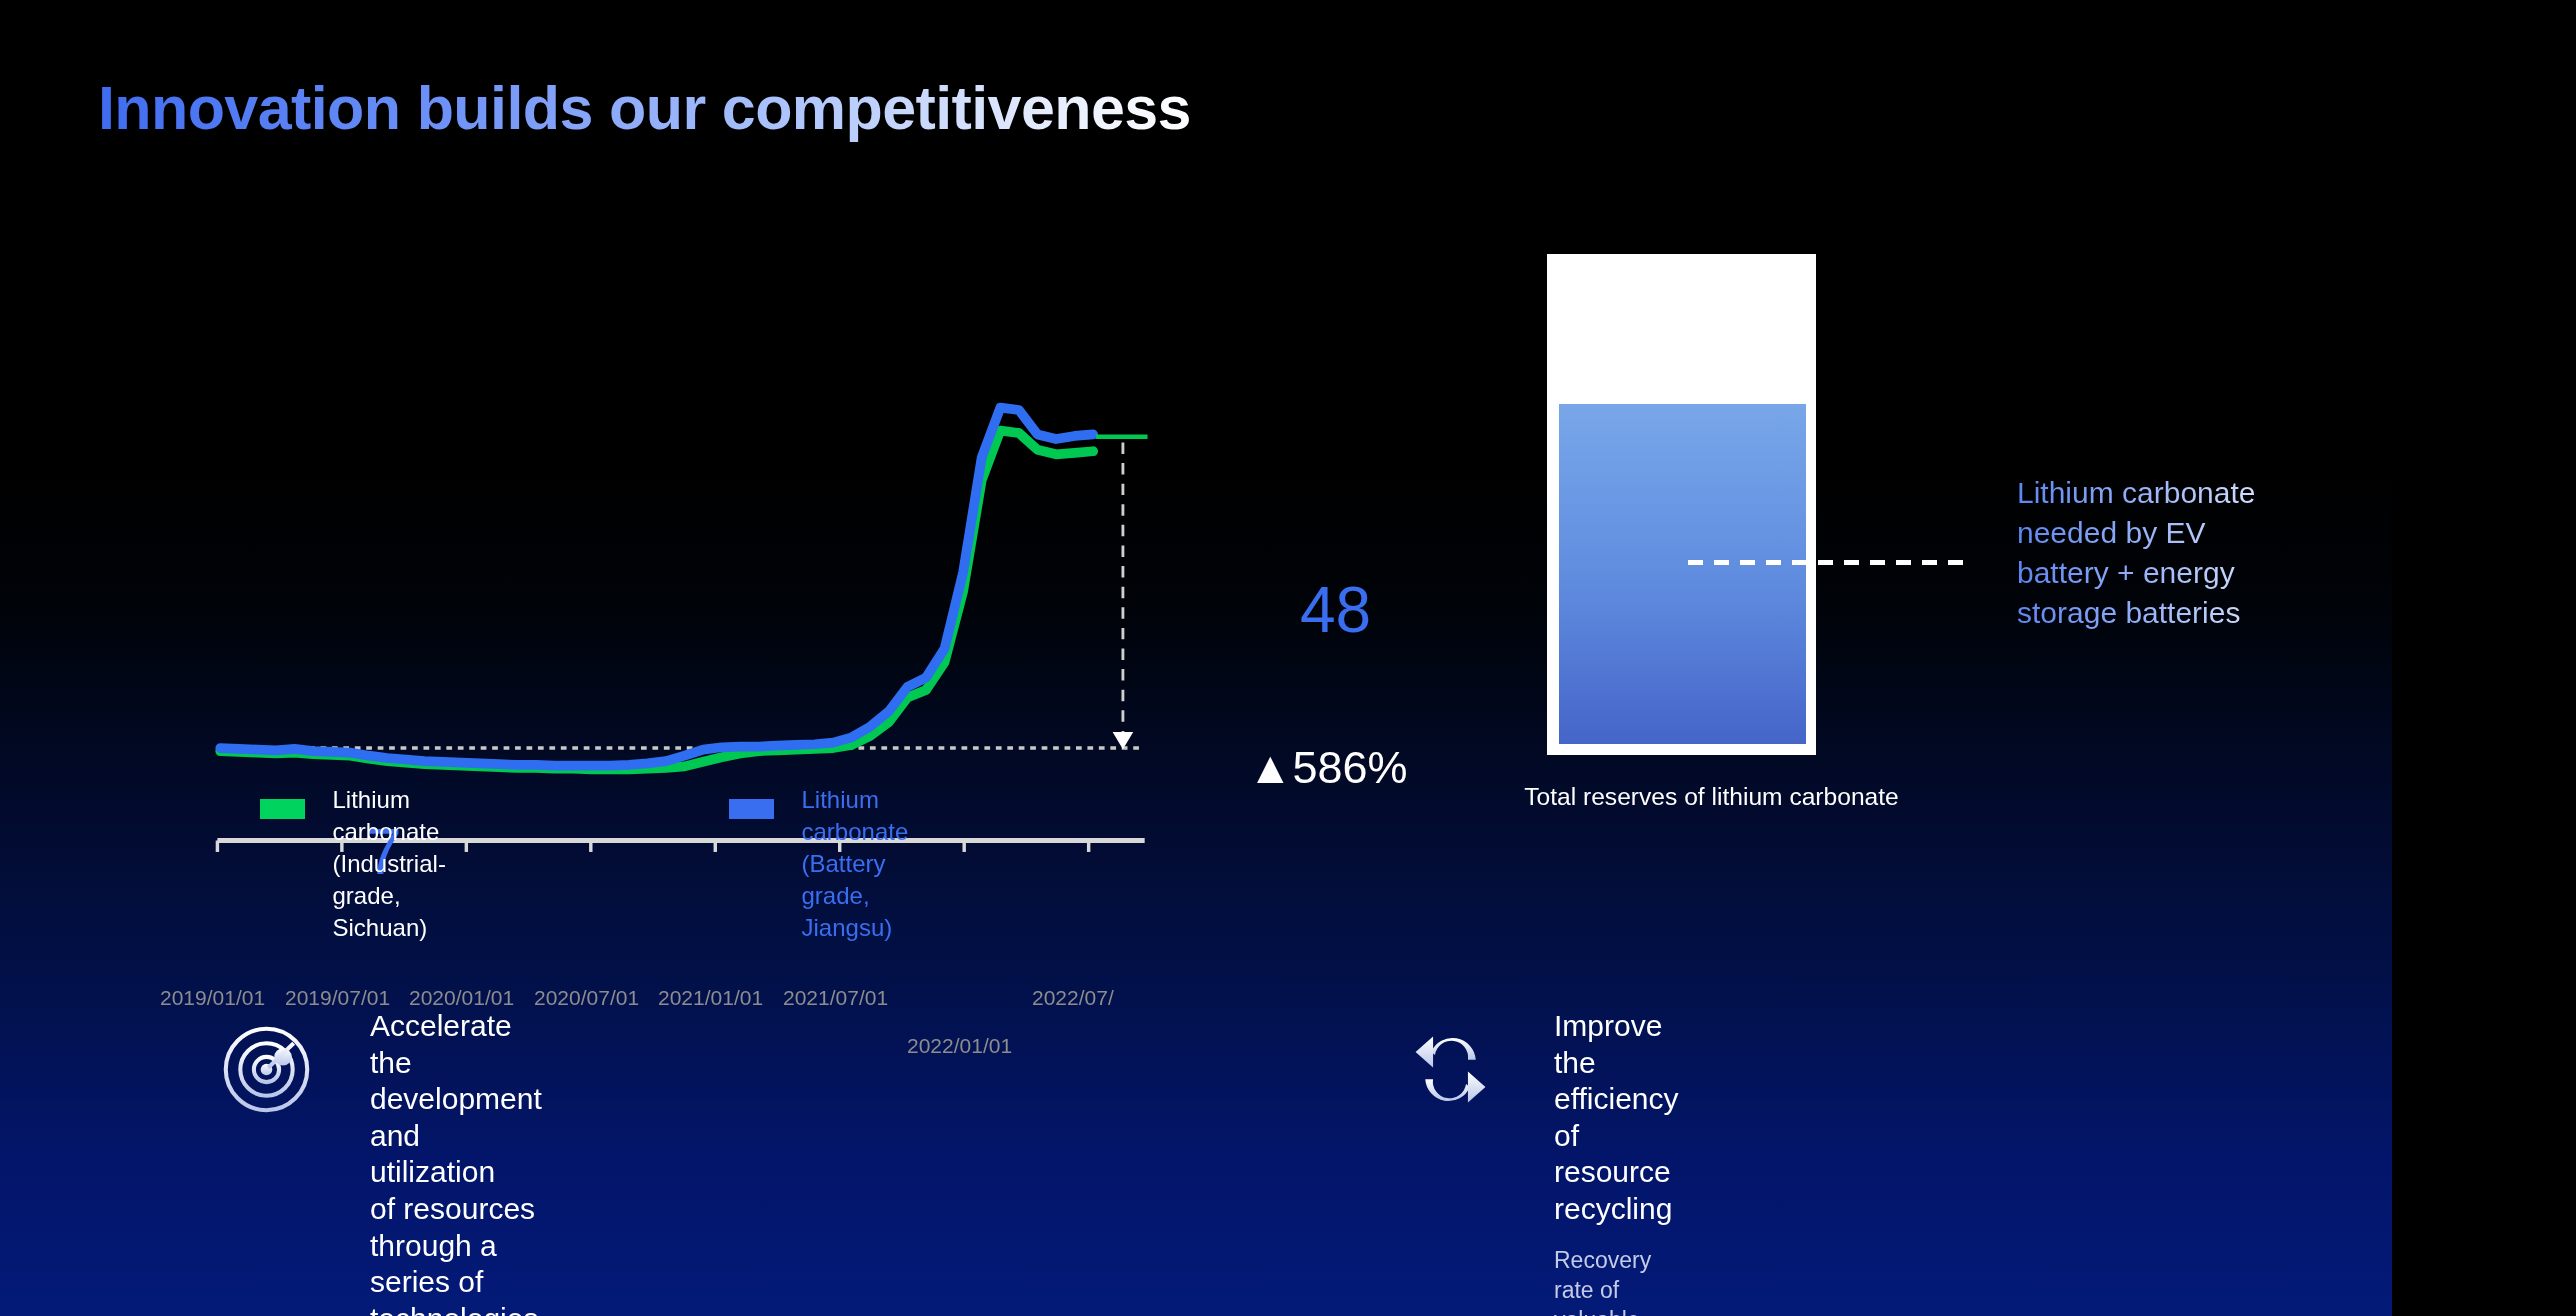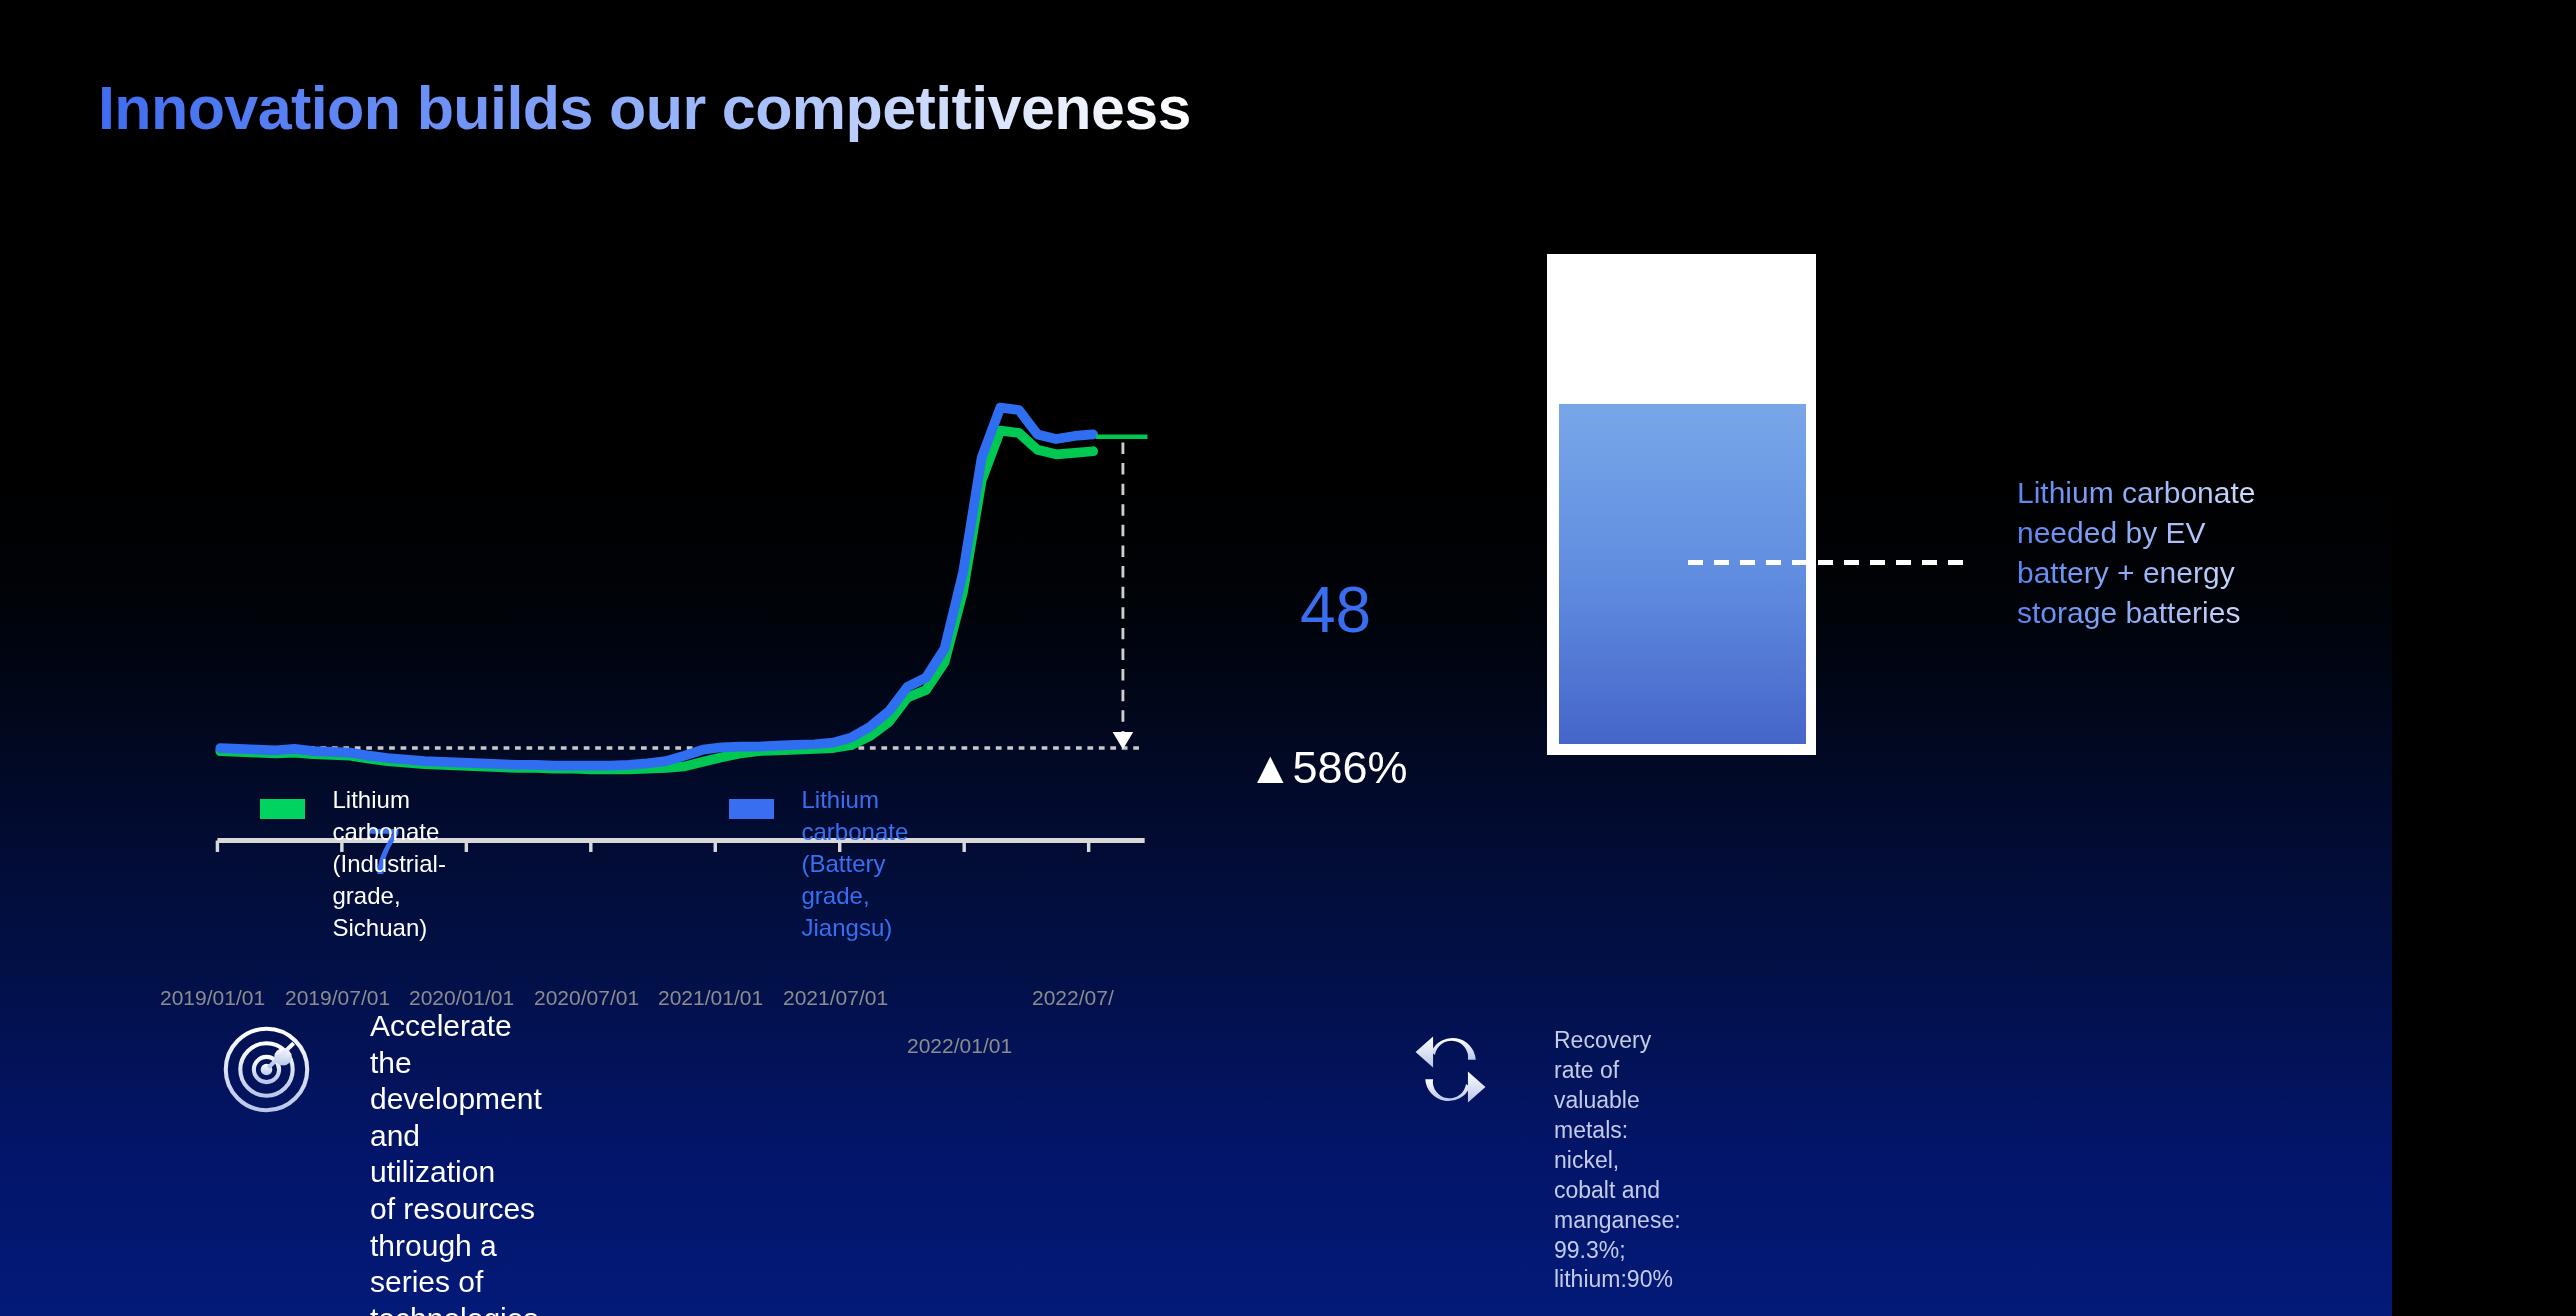--- a/index.html
+++ b/index.html
@@ -155,20 +155,21 @@
     </div>
 
   <div id="bar-outer">
     <div id="bar-fill" style="top: 150px;"></div>
   </div>
   <div id="dash-line"></div>
   <div id="bar-annotation">Lithium carbonate
 needed by EV
 battery + energy
 storage batteries</div>
+  <div id="bar-caption">Total reserves of lithium carbonate</div>
 
   <div class="feature" id="feature-left">
     <span class="feature-icon">
       <svg viewBox="0 0 100 100" width="97" height="97">
         <defs>
           <linearGradient id="gIcon1" x1="0" y1="0" x2="0" y2="1">
             <stop offset="0%" stop-color="#ffffff"></stop>
             <stop offset="100%" stop-color="#b9c6ea"></stop>
           </linearGradient>
         </defs>
@@ -203,19 +204,20 @@
         <g fill="url(#gIcon2)">
           <path d="M24 38 A26 26 0 0 1 74 30 L74 46 A26 26 0 0 0 34 40 Z" opacity="0"></path>
           <path d="M30 32 A24 24 0 0 1 76 40 L68 40 A17 17 0 0 0 34 35 Z"></path>
           <polygon points="32,16 32,48 14,32"></polygon>
           <path d="M70 68 A24 24 0 0 1 24 60 L32 60 A17 17 0 0 0 66 65 Z"></path>
           <polygon points="68,84 68,52 86,68"></polygon>
         </g>
       </svg>
     </span>
     <div class="feature-body">
+      <div class="feature-head">Improve the efficiency of resource recycling</div>
       <div class="feature-sub">Recovery rate of valuable metals:
 nickel, cobalt and  manganese: 99.3%; lithium:90%</div>
     </div>
   </div>
 
 </div>
 
 
 </body></html>

